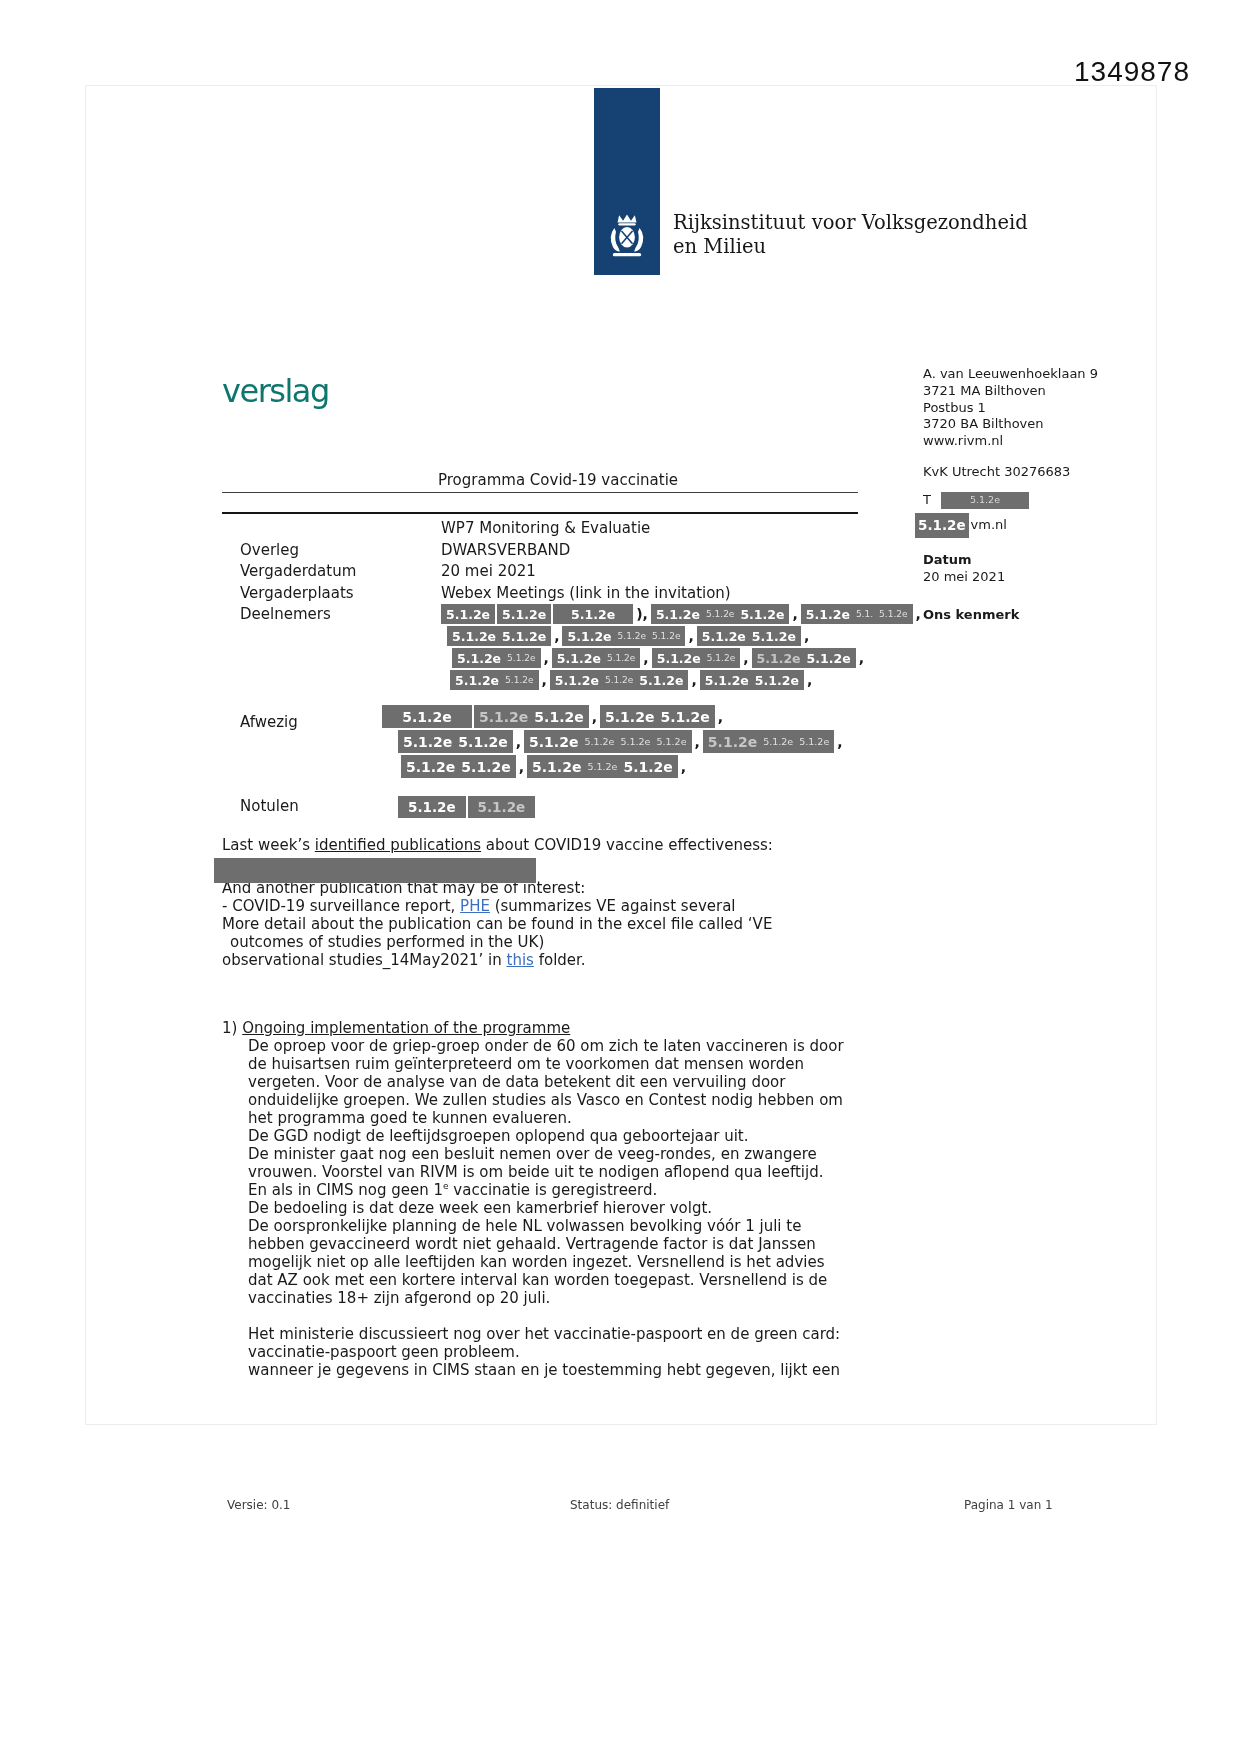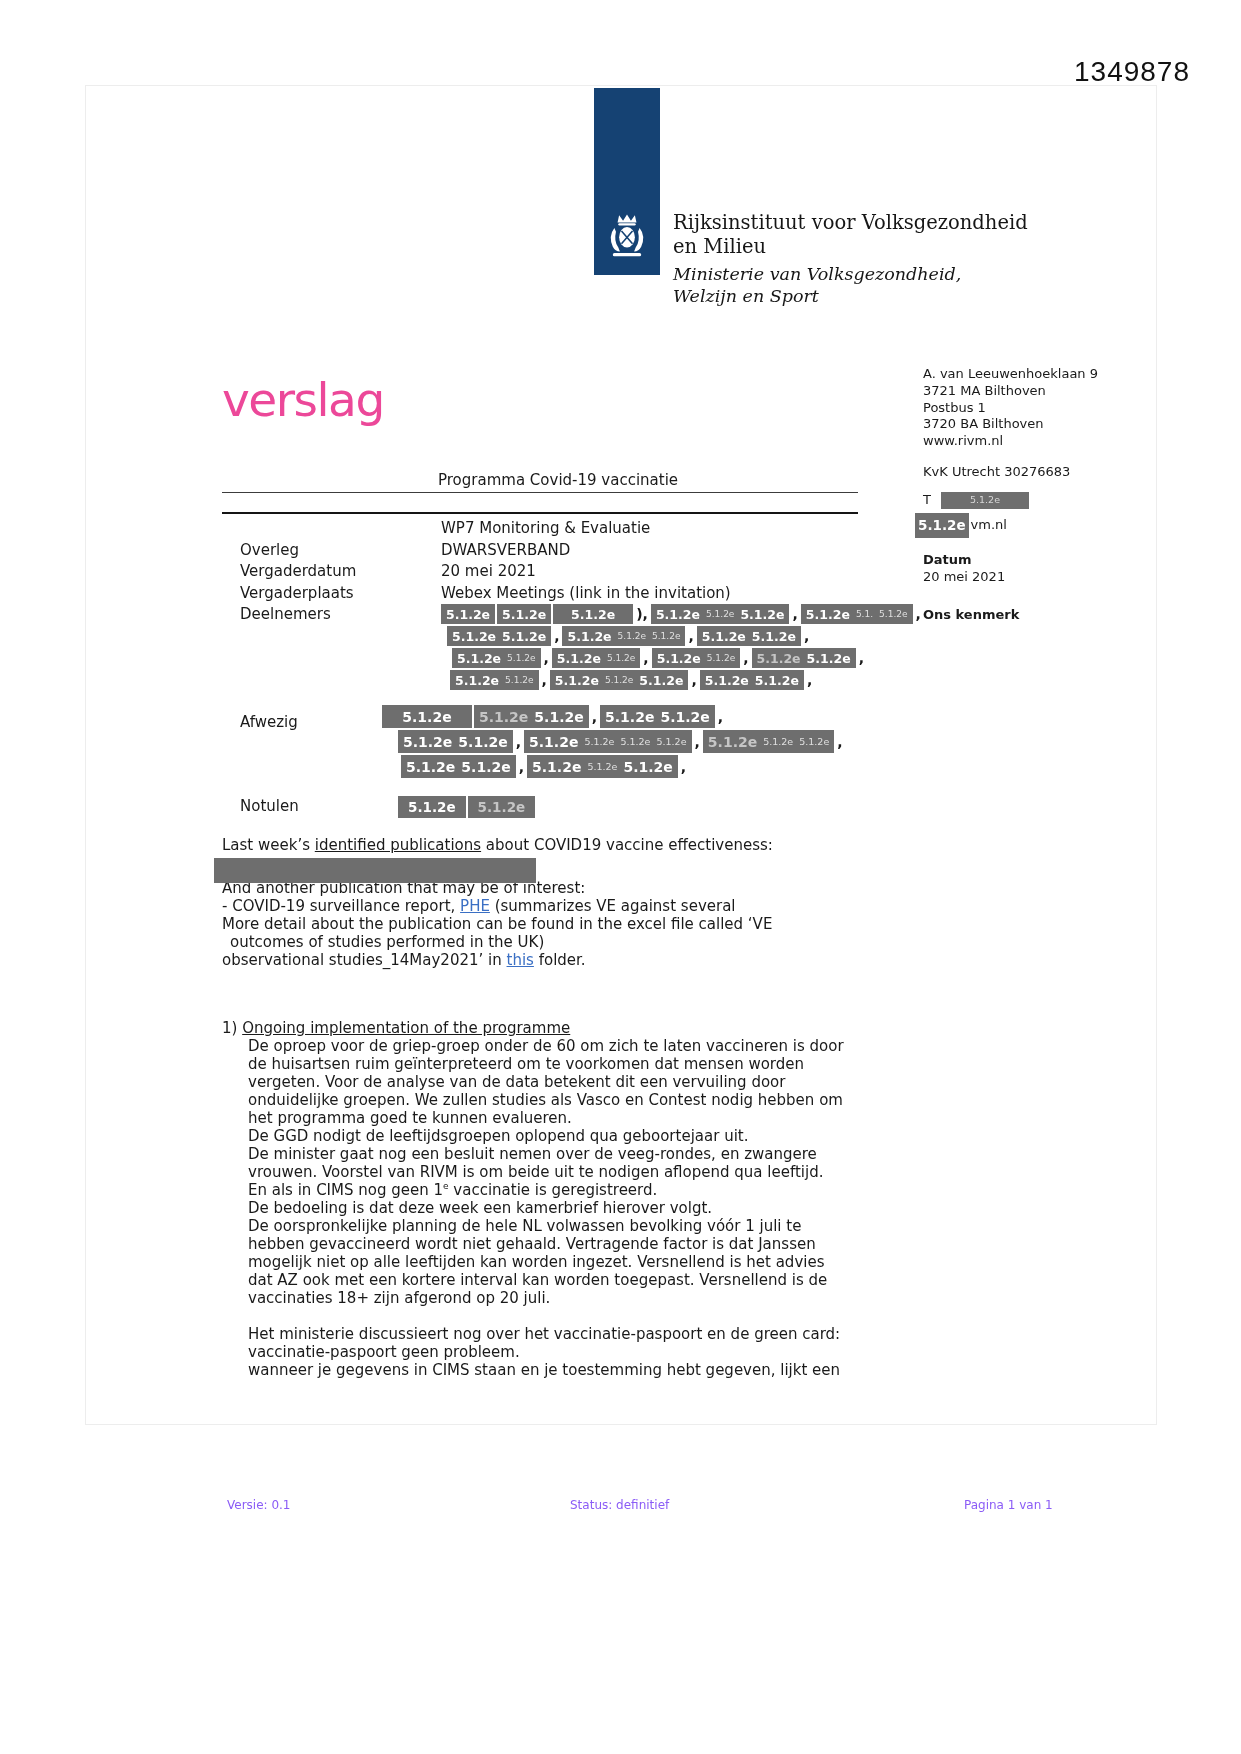--- a/index.html
+++ b/index.html
@@ -13,21 +13,21 @@
   .page-edge{left:85px;top:85px;width:1072px;height:1340px;border:1px solid #ededed}
 
   .doc-number{left:1074px;top:56px;font-size:28px;letter-spacing:1px;
     font-family:"Liberation Sans",sans-serif;color:#111}
 
   .logo-bar{left:594px;top:88px;width:66px;height:187px;background:#154273}
   .logo-emblem{position:absolute;left:9px;bottom:14px;width:48px;height:52px}
   .logo-text{left:673px;top:211px;font-family:"DejaVu Serif",serif;font-size:19.5px;line-height:24px;color:#161616}
   .logo-text .ministry{font-style:italic;font-size:17.5px;line-height:22px;margin-top:4px}
 
-  .title{left:222px;top:372px;font-size:47px;letter-spacing:-1.5px;color:#ec4899}
+  .title{left:222px;top:372px;font-size:32px;letter-spacing:-1.5px;color:#0f766e}
 
   .sidebar{left:923px;top:366px;width:235px;font-size:13px;line-height:16.8px}
   .sidebar .blk{margin:0}
   .sidebar .kvk{margin-top:14px}
   .phone-row{margin-top:11px;display:flex;align-items:center;height:18px}
   .phone-label{width:18px}
   .phone-box{width:88px;height:17px;background:#6e6e6e;color:#d6d6d6;font-size:9.5px;
     display:flex;align-items:center;justify-content:center}
   .email-row{margin-top:3px;display:flex;align-items:center;height:25px}
   .email-box{min-width:46px;height:25px;background:#6e6e6e;color:#fff;font-weight:bold;font-size:13.5px;
@@ -76,21 +76,21 @@
   .not .red-row:nth-child(1){margin-left:-43px}
 
   .body-block{left:222px;top:836px;width:660px;font-size:15px;line-height:18px}
   .doc-line{height:18px;white-space:nowrap}
   .doc-line.ind{padding-left:8px}
   .doc-line.gap{margin-top:18px}
   .red-bar{width:322px;height:25px;background:#6e6e6e;margin:4px 0 -4px -8px;position:relative;z-index:2}
   .section1{margin-top:50px}
   .section-paras{margin-left:26px}
 
-  .footer-item{top:1498px;font-size:12px;color:#8b5cf6}
+  .footer-item{top:1498px;font-size:12px;color:#404040}
   .footer-left{left:227px}
   .footer-center{left:570px}
   .footer-right{left:964px}
 </style>
 </head>
 <body>
 
 <div class="abs page-edge"></div>
 
 <div class="abs doc-number">1349878</div>
@@ -105,24 +105,20 @@
       <path d="M46 24 q8 10 2 24 q-3 6 -9 6 l2 -5 q6 -8 3 -20 z"></path>
       <rect x="12" y="56" width="36" height="4" rx="2"></rect>
     </g>
     <path d="M23 28 l14 16 M37 28 l-14 16" stroke="#154273" stroke-width="2" fill="none"></path>
   </svg>
 </div>
 <div class="abs logo-text">
   <div>
       <div>Rijksinstituut voor Volksgezondheid</div>
       <div>en Milieu</div>
-    </div>
-  <div class="ministry">
-      <div>Ministerie van Volksgezondheid,</div>
-      <div>Welzijn en Sport</div>
     </div>
 </div>
 
 <div class="abs title">verslag</div>
 
 <div class="abs sidebar">
   <div class="blk">
       <div>A. van Leeuwenhoeklaan 9</div>
       <div>3721 MA Bilthoven</div>
       <div>Postbus 1</div>

